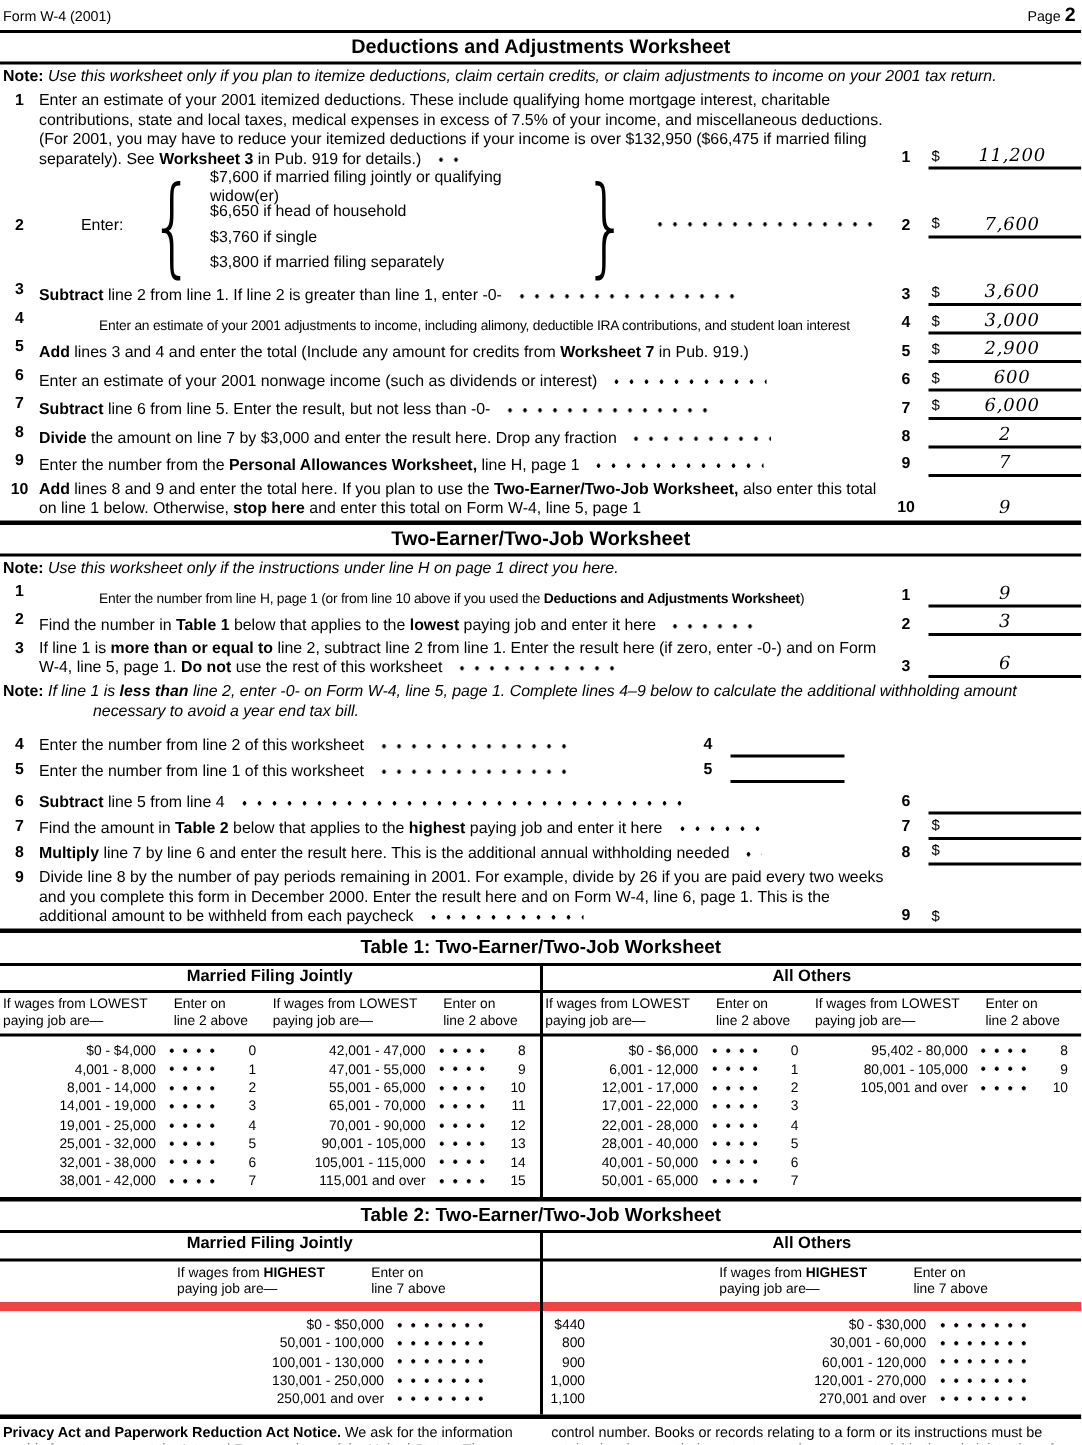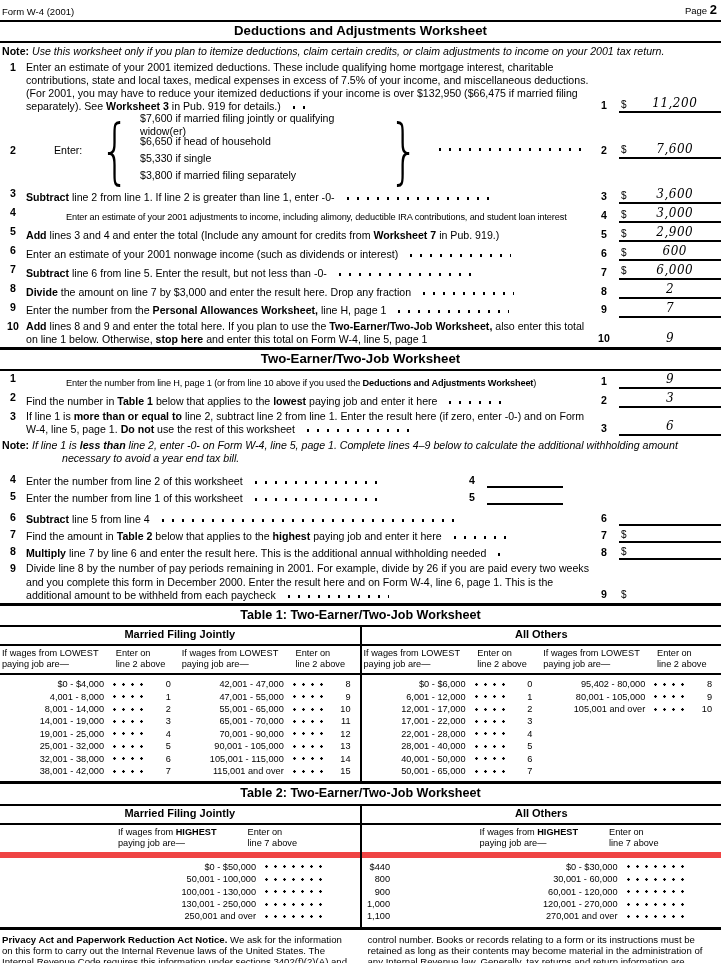--- a/index.html
+++ b/index.html
@@ -90,21 +90,21 @@
   </div>
 
   <div class="l2row">
     <div class="num" style="align-self:center;">2</div>
     <div class="l2mid">
       <span class="enterlbl">Enter:</span>
       <span class="brace">{</span>
       <div class="opts">
           <div class="opt">$7,600 if married filing jointly or qualifying widow(er)</div>
           <div class="opt">$6,650 if head of household</div>
-          <div class="opt">$5,330 if single</div>
+          <div class="opt">$3,760 if single</div>
           <div class="opt">$3,800 if married filing separately</div>
         </div>
       <span class="brace">}</span>
       <span class="lead" style="width:150px;flex:none;"></span>
     </div>
     <div class="enum" style="align-self:center;padding-bottom:0;">2</div>
     <div class="entry" style="align-self:center;">
         <span class="ds">$</span>
         <span class="hw">7,600</span>
       </div>
@@ -177,20 +177,21 @@
     <div class="enum">10</div>
     <div class="entry nob">
         <span class="hw">9</span>
       </div>
   </div>
 
   <div class="rule3"></div>
   <div class="sectitle">Two-Earner/Two-Job Worksheet</div>
   <div class="rule2"></div>
 
+  <div class="note"><span class="b">Note:  </span><span class="i">Use this worksheet only if the instructions under line H on page 1 direct you here.</span></div>
 
   <div class="wl">
     <div class="num">1</div>
     <div class="txt sm"><span><span>Enter the number from line H, page 1 (or from line 10 above if you used the </span><span class="b">Deductions and Adjustments Worksheet</span><span>)</span></span></div>
     <div class="enum">1</div>
     <div class="entry">
         <span class="hw">9</span>
       </div>
   </div>
   <div class="wl">

